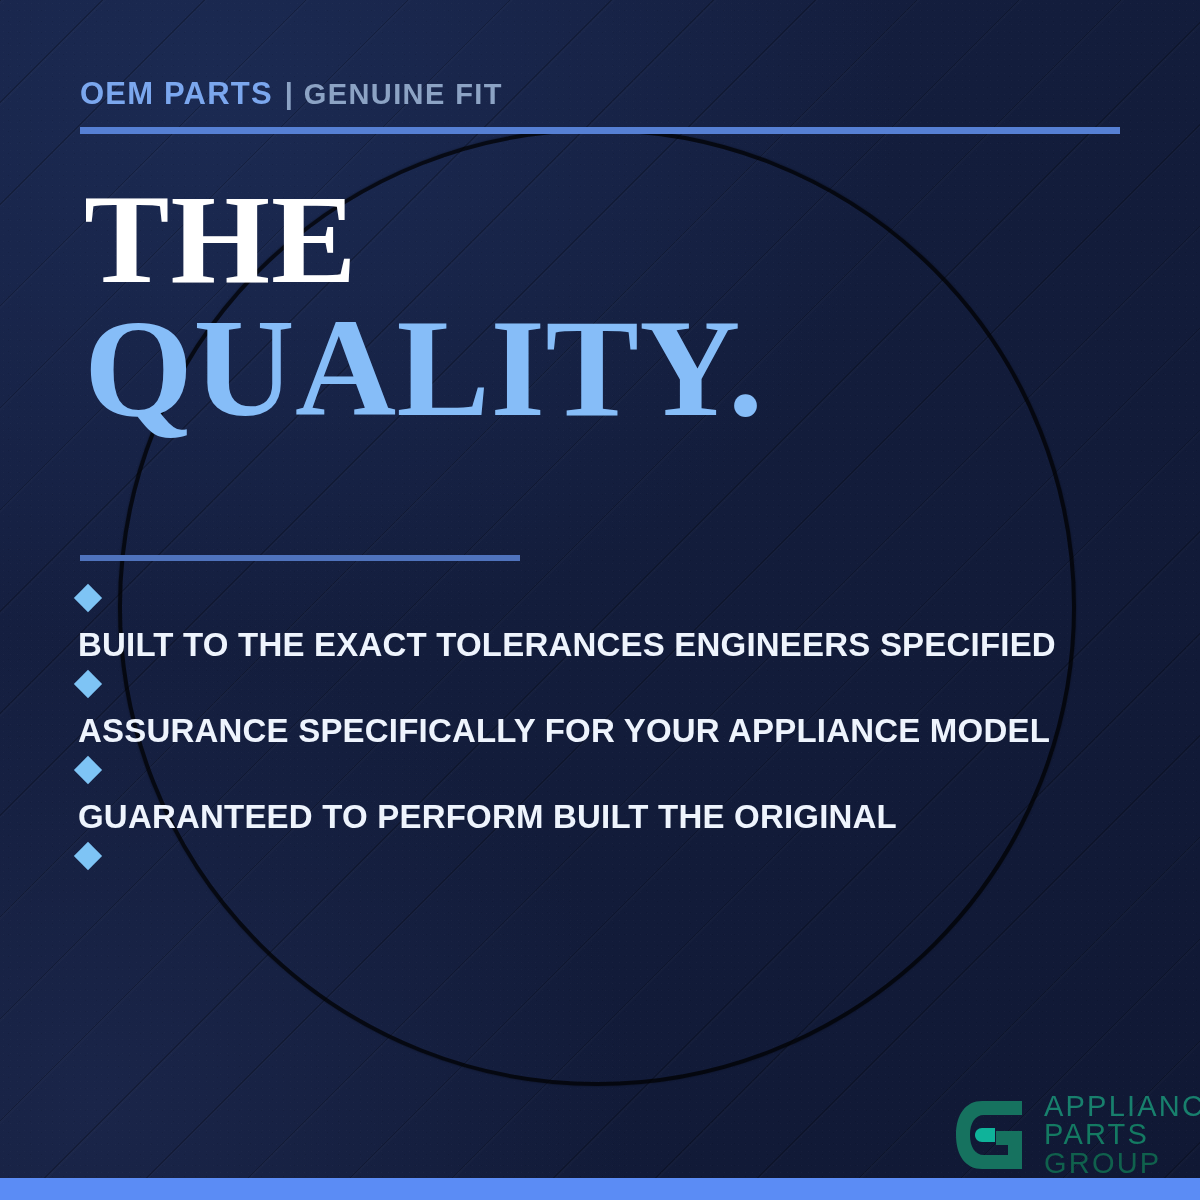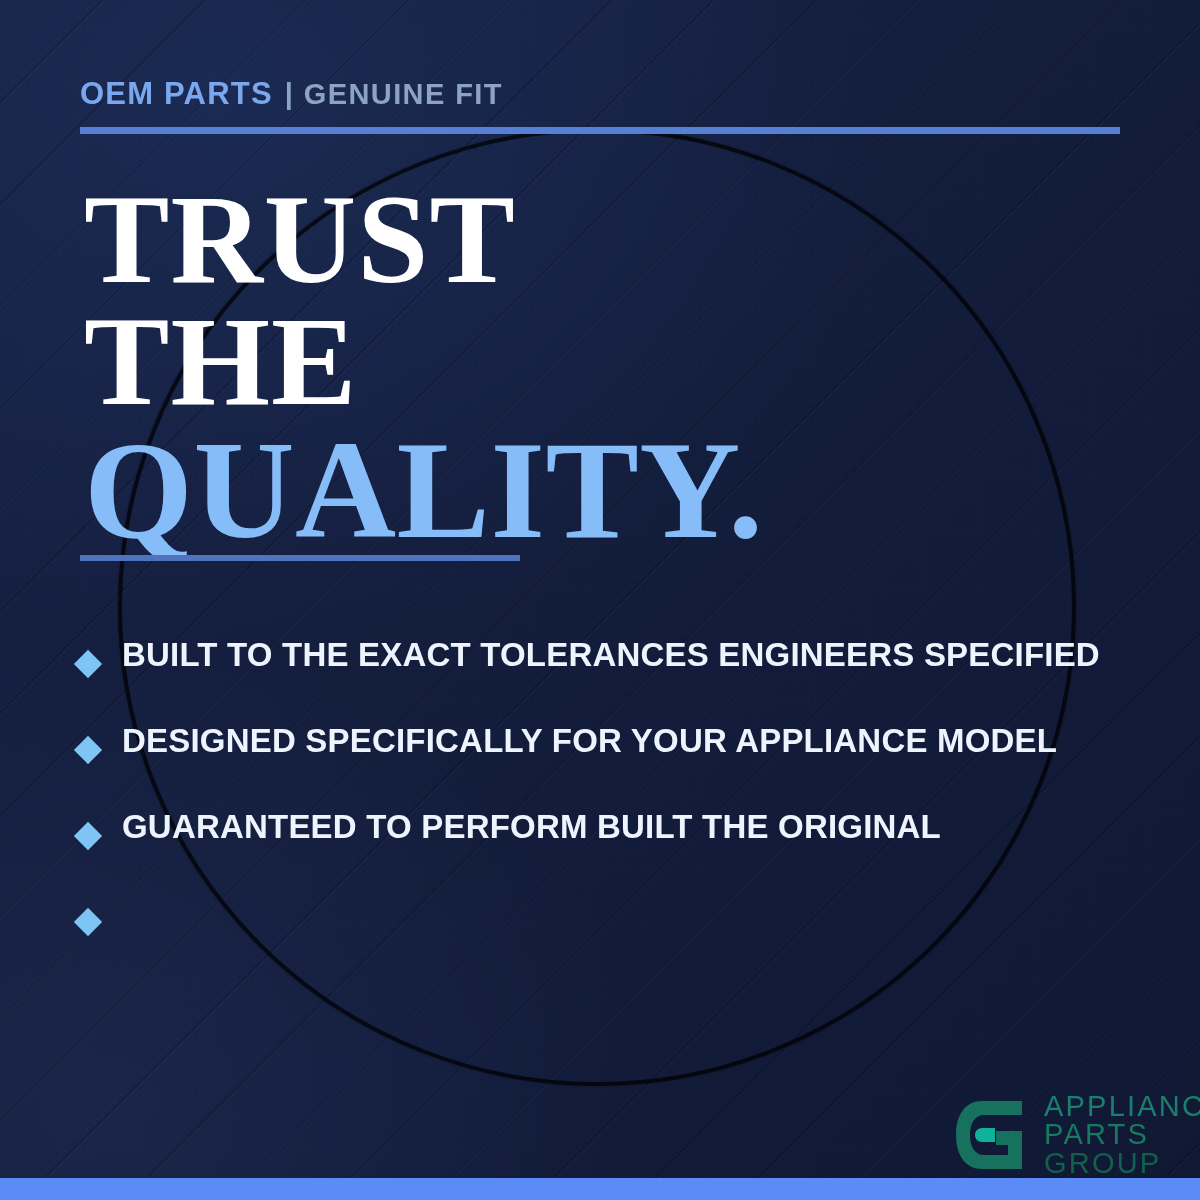--- a/index.html
+++ b/index.html
@@ -135,23 +135,24 @@
 
   
   .bullets {
     position: absolute;
     left: 78px;
     top: 588px;
     width: 1060px;
   }
   .bullet-row {
     display: flex;
-    align-items: flex-end;
-    gap: 24px;
+    align-items: flex-start;
+    gap: 18px;
     height: 86px;
+    flex-direction: column;
   }
   .bullet-diamond {
     flex: 0 0 auto;
     width: 20px;
     height: 20px;
     background: #7ec4f5;
     transform: rotate(45deg);
   }
   .bullet-text {
     font-size: 33px;
@@ -210,37 +211,36 @@
   <div class="content">
 
     <div class="eyebrow">
       <span class="eyebrow-strong">OEM PARTS</span>
       <span class="eyebrow-light">| GENUINE FIT</span>
     </div>
 
     <div class="rule-top"></div>
 
     <h1 class="headline">
-      <span class="headline-line hl-white">TRUST</span>
       <span class="headline-line hl-white">THE</span>
       <span class="headline-line hl-accent">QUALITY.</span>
     </h1>
 
     <div class="rule-mid"></div>
 
     <div class="bullets">
 
       <div class="bullet-row">
         <span class="bullet-diamond"></span>
         <span class="bullet-text">BUILT TO THE EXACT TOLERANCES ENGINEERS SPECIFIED</span>
       </div>
 
       <div class="bullet-row">
         <span class="bullet-diamond"></span>
-        <span class="bullet-text">DESIGNED SPECIFICALLY FOR YOUR APPLIANCE MODEL</span>
+        <span class="bullet-text">ASSURANCE SPECIFICALLY FOR YOUR APPLIANCE MODEL</span>
       </div>
 
       <div class="bullet-row">
         <span class="bullet-diamond"></span>
         <span class="bullet-text">GUARANTEED TO PERFORM BUILT THE ORIGINAL</span>
       </div>
 
       <div class="bullet-row">
         <span class="bullet-diamond"></span>
       </div>

